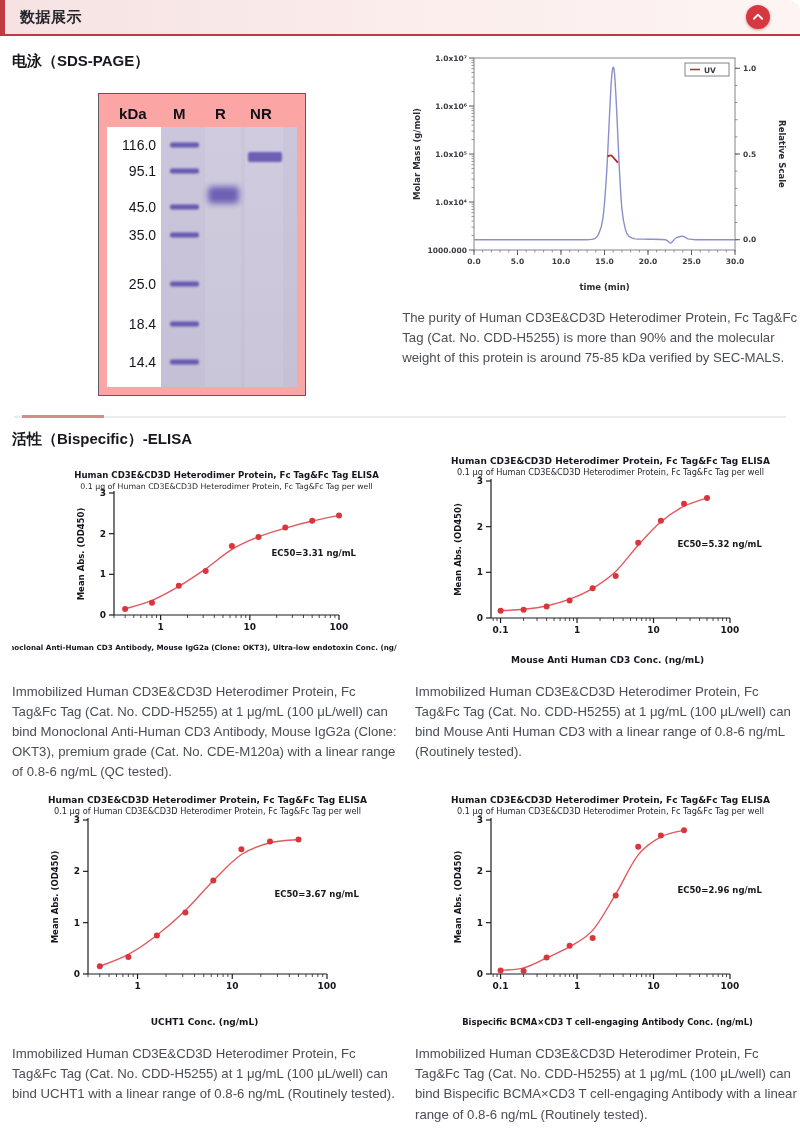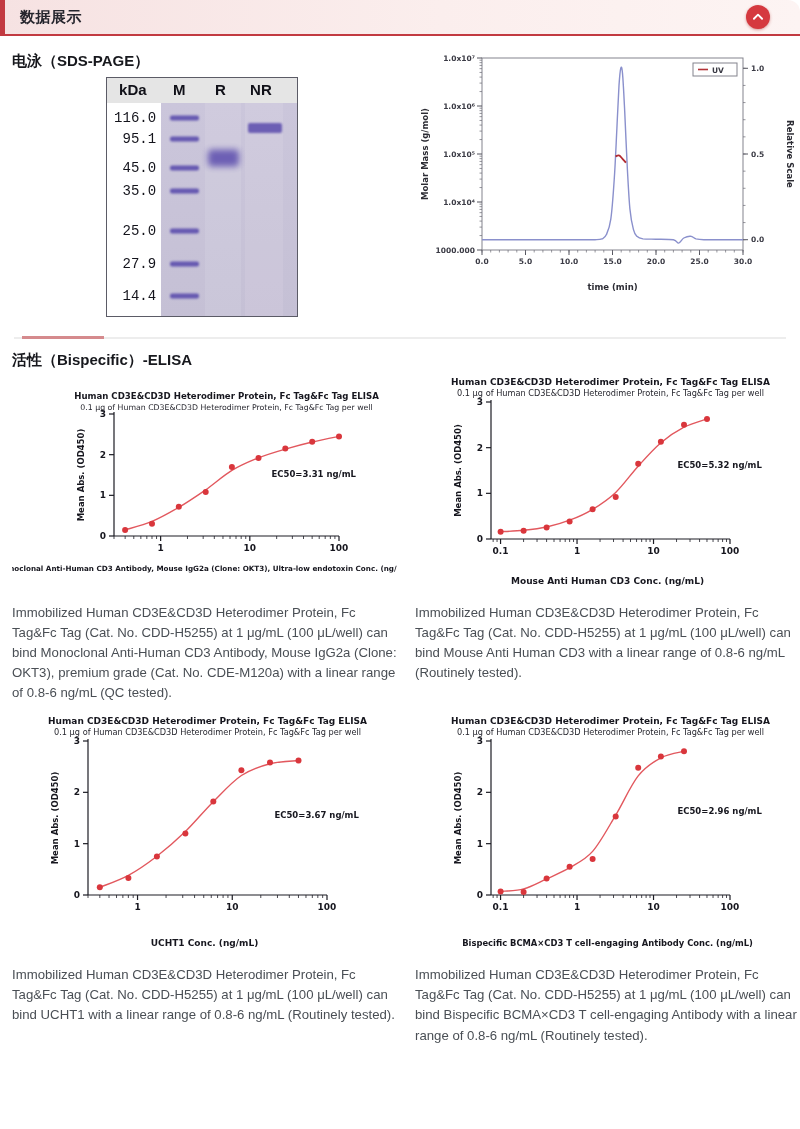--- a/index.html
+++ b/index.html
@@ -13,29 +13,29 @@
   .bar::before{content:'';position:absolute;left:0;top:0;bottom:0;width:5px;background:#c23a41;}
   .bar-title{margin-left:20px;font-size:15px;font-weight:700;color:#25252d;letter-spacing:.5px;}
   .top-btn{position:absolute;right:30px;top:5px;width:24px;height:24px;border-radius:50%;
            background:#d5393f;border:none;display:flex;align-items:center;justify-content:center;
            cursor:pointer;box-shadow:0 1px 3px rgba(170,40,40,.45);padding:0;}
 
   
   .content{padding:8px 12px 0;}
   h3{font-size:15px;font-weight:700;color:#17181d;margin:8px 0 4px;}
   .caption{font-size:13.2px;color:#4a4f55;line-height:1.52;margin:12px 0 8px;}
-  .two-col{display:grid;grid-template-columns:49% 51%;column-gap:18px;}
+  .two-col{display:grid;grid-template-columns:49% 51%;column-gap:10px;}
   .chart{display:block;}
 
   
-  .gel{width:190px;margin:6px auto 4px;border:1px solid #5b5b66;background:#e5e5e5;padding:0;}
+  .gel{width:190px;margin:22px auto 4px;border:1px solid #5b5b66;background:#fca5a5;padding:8px;}
   .gel-head{position:relative;height:25px;font-size:15px;font-weight:600;color:#101018;}
   .gel-head span{position:absolute;top:3px;}
   .gh-kda{left:12px;}.gh-m{left:66px;}.gh-r{left:108px;}.gh-nr{left:143px;}
-  .gel-body{position:relative;height:213px;font-family:Liberation Mono, monospace;}
+  .gel-body{position:relative;height:260px;}
   .gel-gutter{position:absolute;left:0;top:0;width:54px;height:100%;background:#fff;}
   .ladder-label{position:absolute;right:5px;transform:translateY(-50%);font-size:14px;color:#14141c;}
   .gel-area{position:absolute;left:54px;right:0;top:0;bottom:0;
             background:linear-gradient(#cbc6db,#c5c0d5);}
   .gel-area::before{content:'';position:absolute;left:44px;width:36px;top:0;bottom:0;background:rgba(255,255,255,.10);}
   .gel-area::after{content:'';position:absolute;left:84px;width:38px;top:0;bottom:0;background:rgba(244,242,250,.12);}
   .band{position:absolute;height:5px;transform:translateY(-50%);background:#5d4fad;
         border-radius:2px;filter:blur(1.1px);opacity:.92;z-index:2;}
   .band.sample{background:#6456b1;}
   .band.diffuse{filter:blur(3px);border-radius:4px;}
@@ -75,21 +75,21 @@
             <span class="gh-r">R</span>
             <span class="gh-nr">NR</span>
           </div>
           <div class="gel-body">
             <div class="gel-gutter" id="gel-gutter">
                 <div class="ladder-label" style="top:6.9%">116.0</div>
                 <div class="ladder-label" style="top:17.1%">95.1</div>
                 <div class="ladder-label" style="top:30.7%">45.0</div>
                 <div class="ladder-label" style="top:41.5%">35.0</div>
                 <div class="ladder-label" style="top:60.3%">25.0</div>
-                <div class="ladder-label" style="top:75.8%">27.9</div>
+                <div class="ladder-label" style="top:75.8%">18.4</div>
                 <div class="ladder-label" style="top:90.4%">14.4</div>
               </div>
             <div class="gel-area" id="gel-area">
                 <div class="band" style="top:6.9%;left:9px;width:29px"></div>
                 <div class="band" style="top:17.1%;left:9px;width:29px"></div>
                 <div class="band" style="top:30.7%;left:9px;width:29px"></div>
                 <div class="band" style="top:41.5%;left:9px;width:29px"></div>
                 <div class="band" style="top:60.3%;left:9px;width:29px"></div>
                 <div class="band" style="top:75.8%;left:9px;width:29px"></div>
                 <div class="band" style="top:90.4%;left:9px;width:29px"></div>
@@ -209,20 +209,21 @@
             <line x1="333" y1="206" x2="333" y2="208.5" stroke="#6a6a74" stroke-width="0.7"></line>
             <text x="0" y="0" font-size="8.5" font-family="DejaVu Sans, sans-serif" font-weight="bold" fill="#2c2c34" text-anchor="middle" transform="translate(18,110) rotate(-90)">Molar Mass (g/mol)</text>
             <text x="0" y="0" font-size="8.5" font-family="DejaVu Sans, sans-serif" font-weight="bold" fill="#2c2c34" text-anchor="middle" transform="translate(377,110) rotate(90)">Relative Scale</text>
             <text x="202.5" y="246" font-size="8.5" font-family="DejaVu Sans, sans-serif" font-weight="bold" fill="#2c2c34" text-anchor="middle">time (min)</text>
             <path d="M72.0,195.7C79.3,195.7,101.0,195.7,115.5,195.7C130.0,195.7,147.4,195.7,159.0,195.7C170.6,195.7,179.6,195.9,185.1,195.7C190.6,195.6,190.2,195.7,192.1,194.9C193.9,194.0,195.0,193.9,196.4,190.6C197.9,187.3,199.5,184.3,200.8,175.1C202.1,166.0,203.2,150.9,204.2,135.7C205.3,120.6,206.1,100.0,206.9,84.3C207.6,68.6,208.4,51.4,209.0,41.4C209.7,31.4,210.2,26.3,210.8,24.3C211.3,22.3,211.9,22.3,212.5,29.4C213.2,36.6,213.9,51.4,214.7,67.1C215.5,82.9,216.4,107.4,217.3,123.7C218.2,140.0,218.9,154.6,219.9,164.9C220.9,175.1,222.2,180.9,223.4,185.4C224.5,190.0,225.3,190.7,226.9,192.3C228.5,193.9,229.8,194.4,233.0,194.9C236.1,195.3,240.9,195.1,246.0,195.2C251.1,195.3,259.6,195.1,263.4,195.7C267.2,196.4,266.9,199.4,268.6,199.1C270.4,198.9,271.8,195.1,273.8,194.0C275.9,192.9,278.8,192.1,280.8,192.3C282.8,192.4,283.8,194.3,286.0,194.9C288.2,195.4,290.4,195.6,293.9,195.7C297.3,195.9,300.4,195.7,306.9,195.7C313.4,195.7,328.6,195.7,333.0,195.7" fill="none" stroke="#8a90cc" stroke-width="1.4"></path>
             <path d="M205.5,112.4C206.1,112.2,207.9,111.0,209.0,111.4C210.2,111.8,211.3,113.6,212.5,114.8C213.7,116.0,215.4,118.0,216.0,118.6" fill="none" stroke="#b22a2f" stroke-width="1.8"></path>
             <rect x="283" y="19" width="44" height="13" fill="#ffffff" stroke="#83838d" stroke-width="1"></rect>
             <line x1="288" y1="25.5" x2="298" y2="25.5" stroke="#b23338" stroke-width="1.6"></line>
             <text x="302" y="28.5" font-size="7.5" font-family="DejaVu Sans, sans-serif" font-weight="bold" fill="#3a3a44" text-anchor="start">UV</text>
           </svg>
+        <p class="caption">The purity of Human CD3E&amp;CD3D Heterodimer Protein, Fc Tag&amp;Fc Tag (Cat. No. CDD-H5255) is more than 90% and the molecular weight of this protein is around 75-85 kDa verified by SEC-MALS.</p>
       </section>
 
     </div>
 
     <div class="divider">
       <span class="divider-accent"></span>
     </div>
 
     <h3>活性（Bispecific）-ELISA</h3>
 

